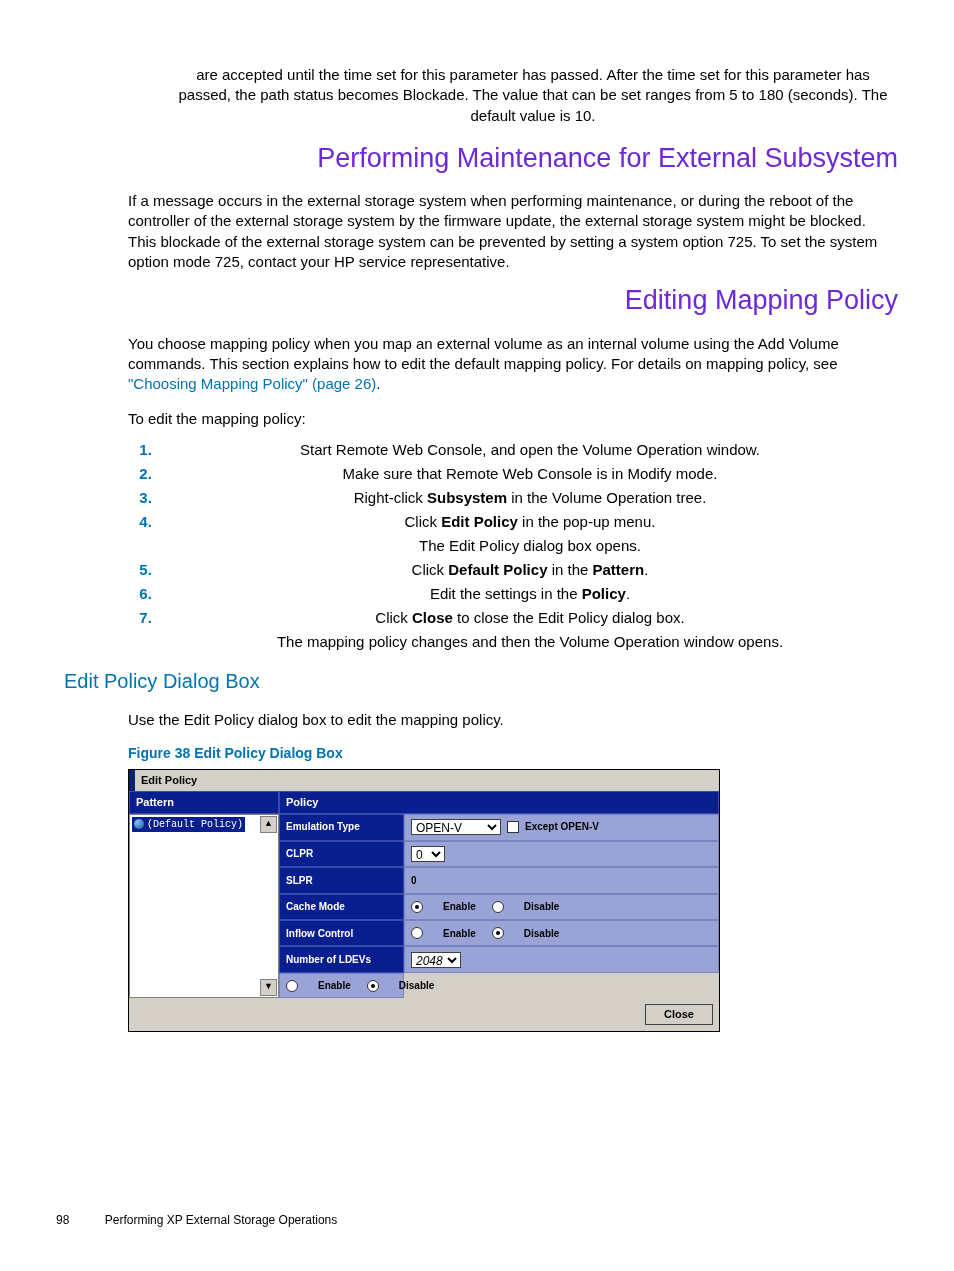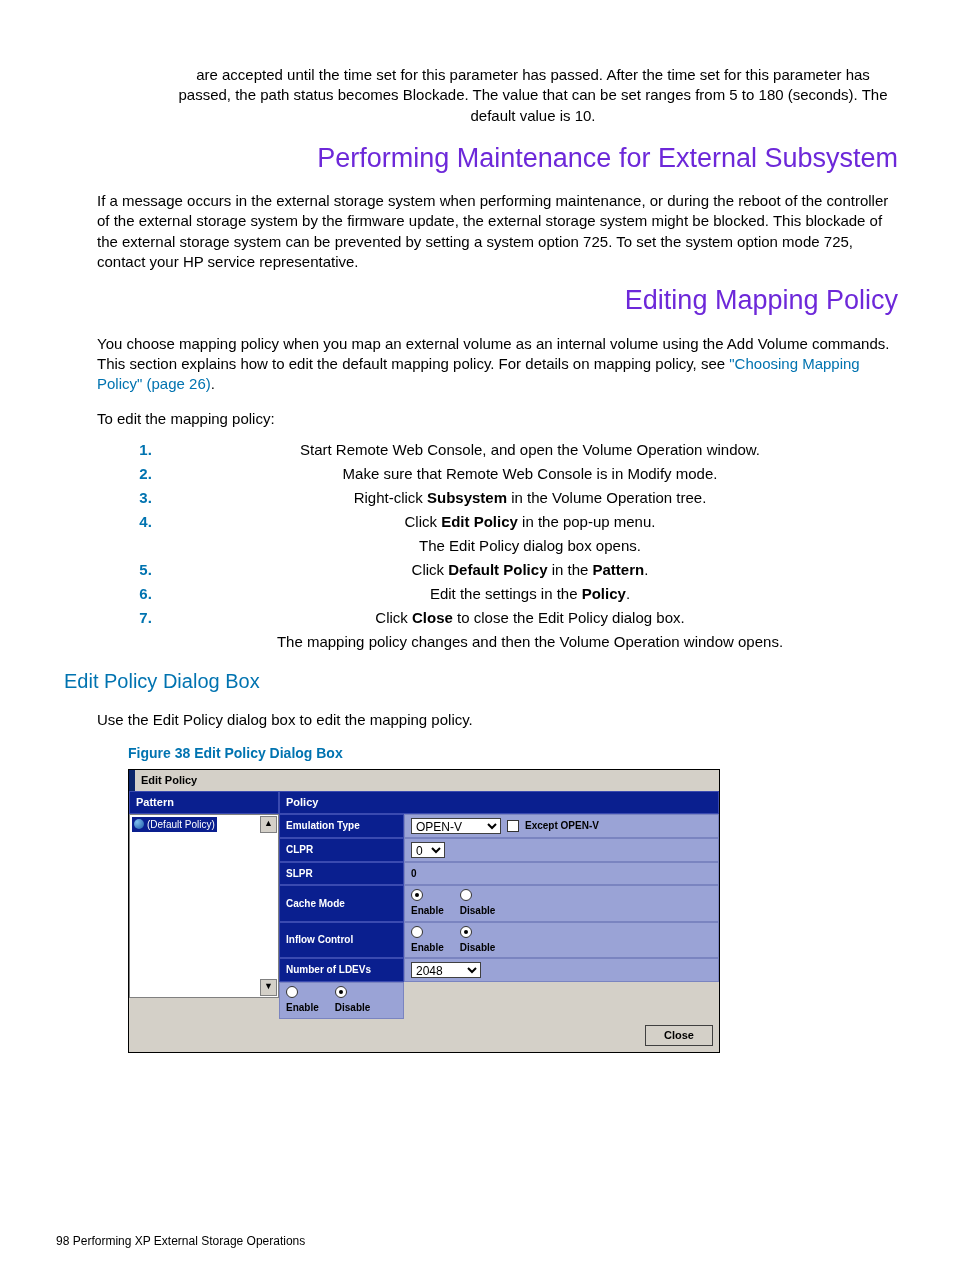--- a/index.html
+++ b/index.html
@@ -26,21 +26,21 @@
     text-align: right;
   }
   h2.subsection {
     font-family: Arial, Helvetica, sans-serif;
     font-weight: 400;
     font-size: 20px;
     color: #0073b0;
     margin: 16px 0 6px 8px;
   }
   .body-para {
-    margin-left: 41px;
+    margin-left: 72px;
     margin-bottom: 10px;
   }
   .link {
     color: #0073b0;
   }
   ol.steps {
     margin: 6px 0 10px 72px;
     padding-left: 28px;
     text-align: center;
   }
@@ -96,20 +96,21 @@
   }
   .pattern-item {
     color: #fff;
     background: #0a1f8f;
     padding: 1px 2px;
     display: inline-flex;
     align-items: center;
     gap: 3px;
     margin: 2px;
     font-size: 10px;
+    font-family: Liberation Mono, monospace;
   }
   .scroll-btn {
     position: absolute;
     right: 1px;
     width: 15px;
     height: 15px;
     background: #d4d0c8;
     border: 1px solid #808080;
     font-size: 9px;
     text-align: center;
@@ -139,22 +140,22 @@
     font-weight: bold;
   }
   .mini-select {
     font-size: 12px;
     height: 16px;
     background: #fff;
     border: 1px solid #404040;
   }
   .mini-select.wide { width: 90px; }
   .mini-select.narrow { width: 34px; }
-  .mini-select.med { width: 70px; }
-  .radio-group { display: inline-flex; align-items: flex-start; gap: 3px; margin-right: 10px; flex-direction: column; }
+  .mini-select.med { width: 50px; font-style: italic; }
+  .radio-group { display: inline-flex; align-items: center; gap: 20px; margin-right: 10px; }
   .radio-dot {
     width: 10px; height: 10px; border-radius: 50%;
     background: #fff; border: 1px solid #333;
     display: inline-flex; align-items: center; justify-content: center;
   }
   .radio-dot.sel::after { content:""; width:4px; height:4px; background:#000; border-radius:50%; }
   .cb {
     width:10px; height:10px; background:#fff; border:1px solid #333; display:inline-block;
   }
   .dlg-footer {
@@ -167,21 +168,21 @@
     border: 1px solid #404040;
     background: #d4d0c8;
     font-weight: bold;
     font-size: 11px;
   }
   .page-footer {
     position: relative;
     margin-top: 180px;
     font-size: 12px;
   }
-  .page-num { display: inline-block; margin-right: 0; }
+  .page-num { display: inline-block; margin-right: 32px; }
   .globe-icon {
     width: 10px; height: 10px; border-radius: 50%;
     background: radial-gradient(circle at 30% 30%, #7ec0ee, #1e5aa8);
     display: inline-block;
   }
 </style>
 </head>
 <body>
 
 <p class="intro-para">are accepted until the time set for this parameter has passed. After the time set for this parameter has passed, the path status becomes Blockade. The value that can be set ranges from 5 to 180 (seconds). The default value is 10.</p>

